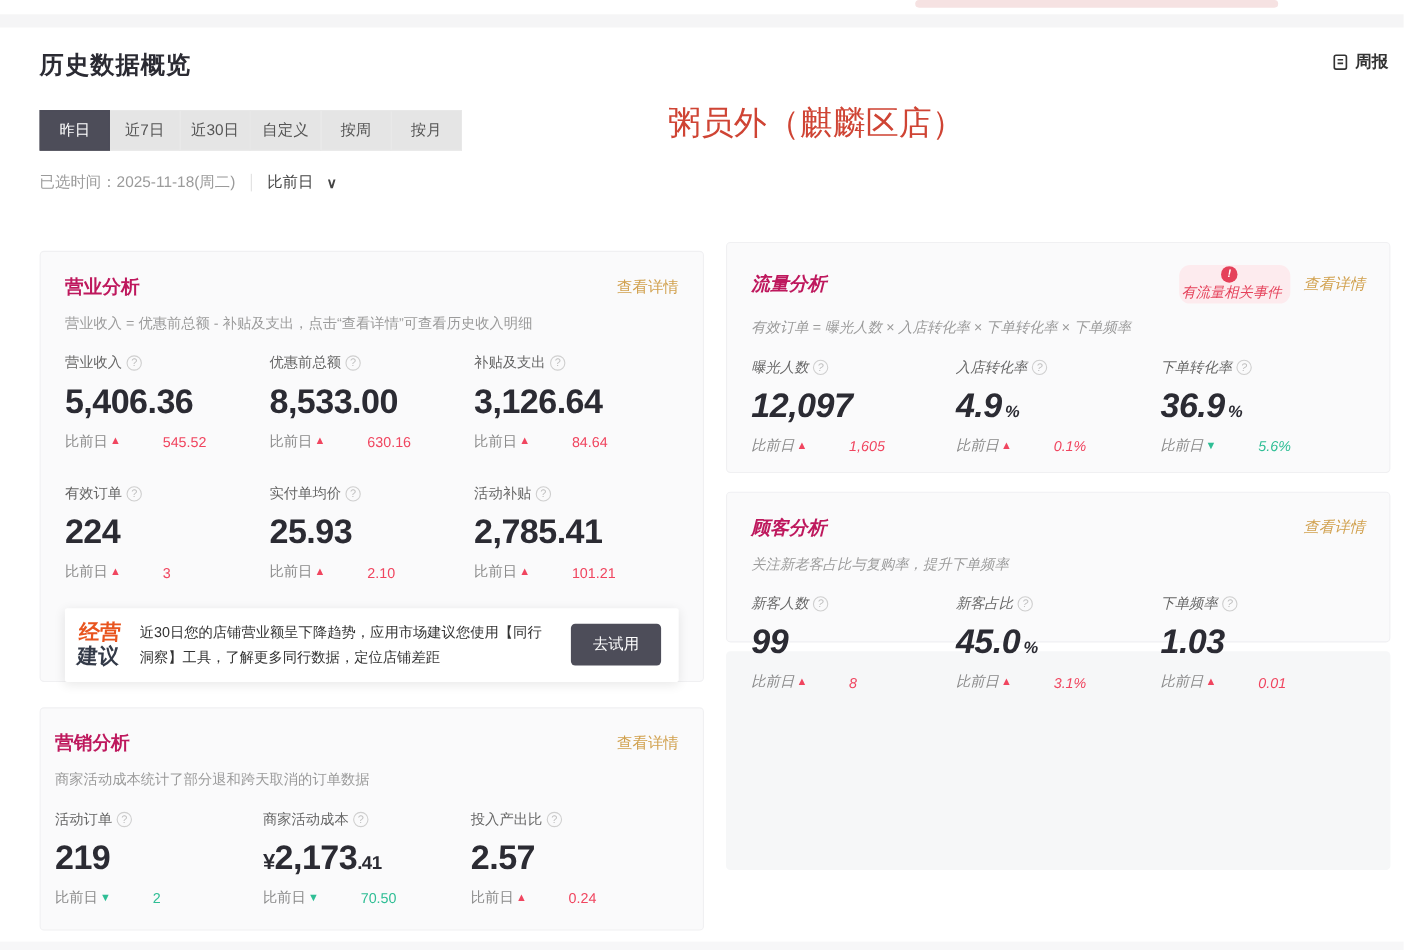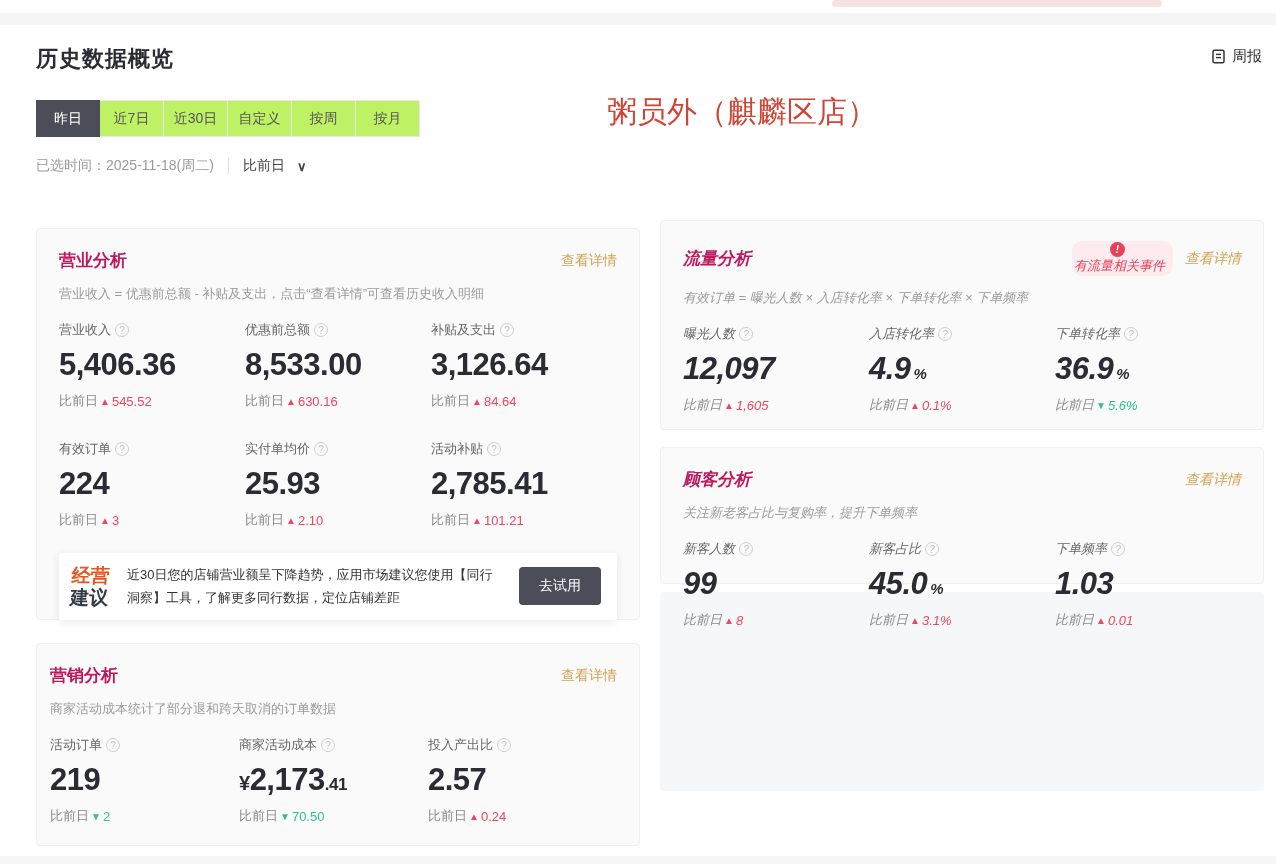--- a/index.html
+++ b/index.html
@@ -9,26 +9,26 @@
     background:#ffffff;
     font-family:"Liberation Sans", sans-serif;
     color:#2b2b33;
     overflow:hidden;
   }
   .top-strip { position:absolute; top:13px; left:0; width:1276px; height:12px; background:#f5f5f6; }
   .pink-artifact { position:absolute; top:0; left:832px; width:330px; height:7px; background:#f6e2e2; border-radius:4px; }
 
   .page-title { position:absolute; left:36px; top:44px; font-size:22px; font-weight:bold; color:#2b2b33; letter-spacing:1px; }
 
-  .weekly { position:absolute; right:14px; top:47px; display:flex; align-items:center; font-size:15px; color:#333; cursor:pointer; }
+  .weekly { position:absolute; right:14px; top:47px; display:flex; align-items:center; font-size:15px; color:#333; cursor:pointer;font-weight:bold; }
   .weekly svg { margin-right:5px; display:block; }
 
   .tabs { position:absolute; left:36px; top:100px; display:flex; }
   .tab { width:64px; height:37px; line-height:35px; text-align:center; font-size:14px; color:#555;
-         background:#bef264; border:1px solid #e8e8e8; border-left:none; cursor:pointer; }
+         background:#e5e5e5; border:1px solid #e8e8e8; border-left:none; cursor:pointer; }
   .tab:first-child { border-left:1px solid #e8e8e8; }
   .tab.active { background:#4d4d59; border-color:#4d4d59; color:#fff; }
 
   .watermark { position:absolute; left:607px; top:92px; font-size:30px; color:#cf4434; white-space:nowrap; }
 
   .time-row { position:absolute; left:36px; top:157px; display:flex; align-items:center; font-size:14px; color:#9b9b9b; }
   .time-row .sep { width:1px; height:16px; background:#e0e0e0; margin:0 14px; }
   .time-row .compare-label { color:#444; margin-right:12px; }
   .caret { font-size:13px; color:#444; font-weight:bold; cursor:pointer; }
   .caret::before { content:"∨"; }
@@ -53,21 +53,21 @@
   .metrics { display:grid; grid-template-columns:repeat(3,1fr); row-gap:30px; margin-top:18px; }
   .label-row { display:flex; align-items:center; font-size:13px; color:#666; }
   .help { width:14px; height:14px; border:1px solid #cfcfcf; border-radius:50%; color:#bfbfbf; font-size:10px;
           display:inline-flex; align-items:center; justify-content:center; margin-left:4px; cursor:pointer; }
   .help::before { content:"?"; }
   .value { font-size:31px; font-weight:bold; color:#2b2b33; margin-top:8px; letter-spacing:-0.5px; }
   .value .unit { font-size:15px; margin-left:3px; }
   .value .prefix { font-size:20px; }
   .value .decimals { font-size:17px; }
   .compare { font-size:13px; color:#8a8a8a; margin-top:9px; display:flex; align-items:center; }
-  .delta { margin-left:2px; display:inline-flex; align-items:center; }
+  .delta { margin-left:2px; display:inline-flex; align-items:center;gap:36px; }
   .delta.up { color:#f0455f; }
   .delta.down { color:#2fbe95; }
   .arrow { font-size:10px; margin-right:2px; }
   .arrow.up::before { content:"▲"; }
   .arrow.down::before { content:"▼"; }
 
   .banner { margin-top:24px; background:#fff; box-shadow:0 2px 10px rgba(0,0,0,0.09); border-radius:2px;
             display:flex; align-items:center; padding:10px 16px 10px 12px; }
   .banner-icon { width:56px; font-weight:bold; font-size:19px; line-height:1.15; transform:skewX(-4deg); flex:none; }
   .banner-icon .l1 { color:#e8541e; display:block; }

